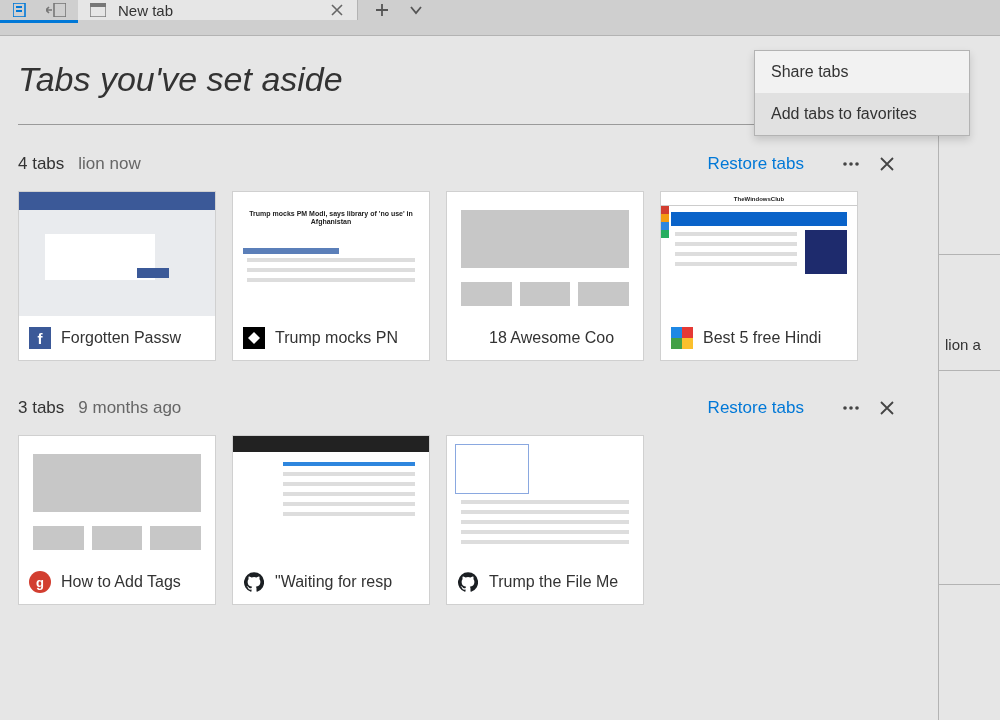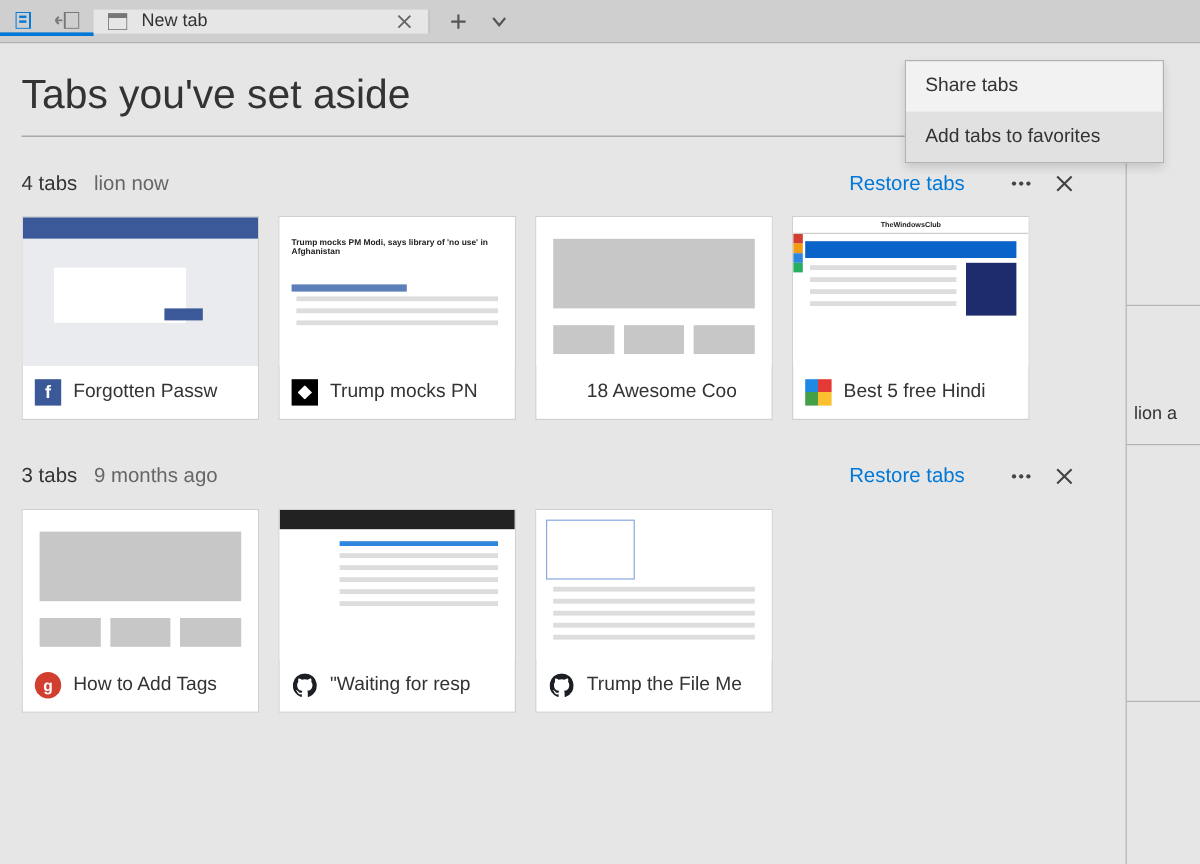--- a/index.html
+++ b/index.html
@@ -23,21 +23,21 @@
     background: var(--edge-gray-1);
     color: var(--edge-text-dark);
     overflow: hidden;
     position: relative;
   }
   
   .chrome {
     height: 36px;
     background: var(--edge-gray-2);
     display: flex;
-    align-items: center;
+    align-items: flex-start;
     border-bottom: 1px solid var(--edge-gray-3);
   }
   .chrome .tab-tools {
     width: 78px;
     display: flex;
     align-items: center;
     justify-content: center;
     gap: 14px;
     border-bottom: 3px solid var(--edge-blue);
     margin-bottom: -1px;
@@ -114,31 +114,32 @@
   
   .panel {
     position: absolute;
     top: 36px; left: 0;
     right: 62px;            
     bottom: 0;
     padding: 24px 22px 0 18px;
     overflow: hidden;
   }
   .panel h1 {
-    margin: 0 0 14px 0;
+    margin: 0 0 25px 0;
     font-size: 34px;
     font-weight: 400;
+    font-style: italic;
   }
   .hr {
     height: 1px;
     background: #9a9a9a;
     margin-bottom: 28px;
     width: 100%;
   }
-  .group { margin-bottom: 36px; }
+  .group { margin-bottom: 36px; text-align: center; }
   .group-header {
     display: flex;
     align-items: center;
     font-size: 17px;
     margin-bottom: 16px;
     width: 880px;
   }
   .group-header .count { color: var(--edge-text-dark); margin-right: 14px; }
   .group-header .when  { color: var(--edge-text-mid); }
   .group-header .spacer{ flex: 1; }

